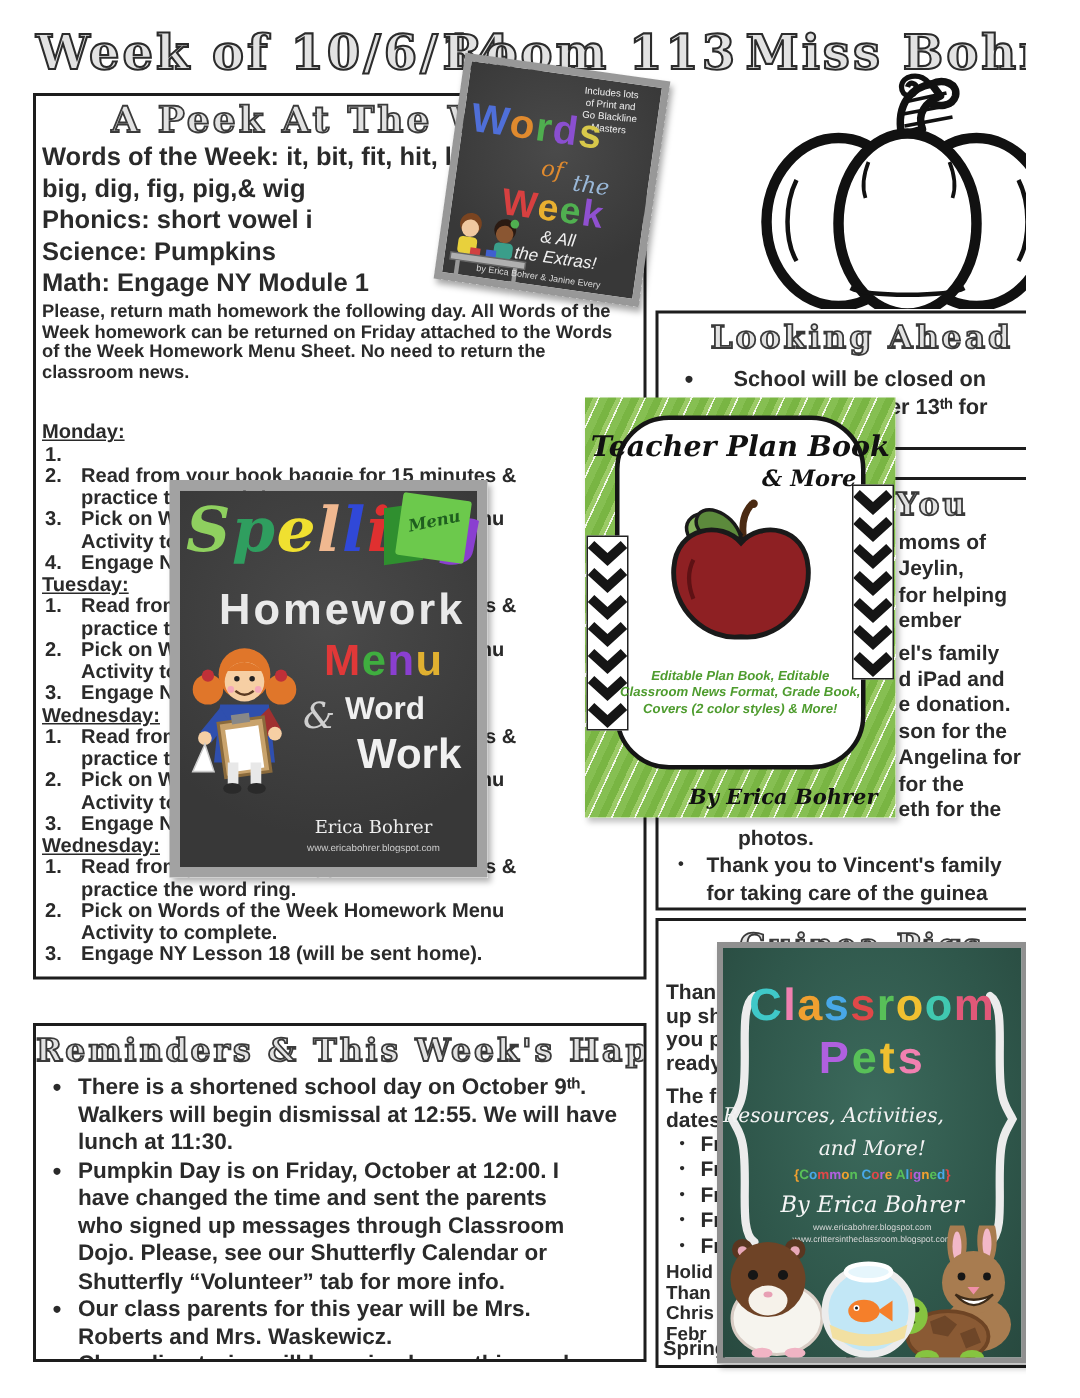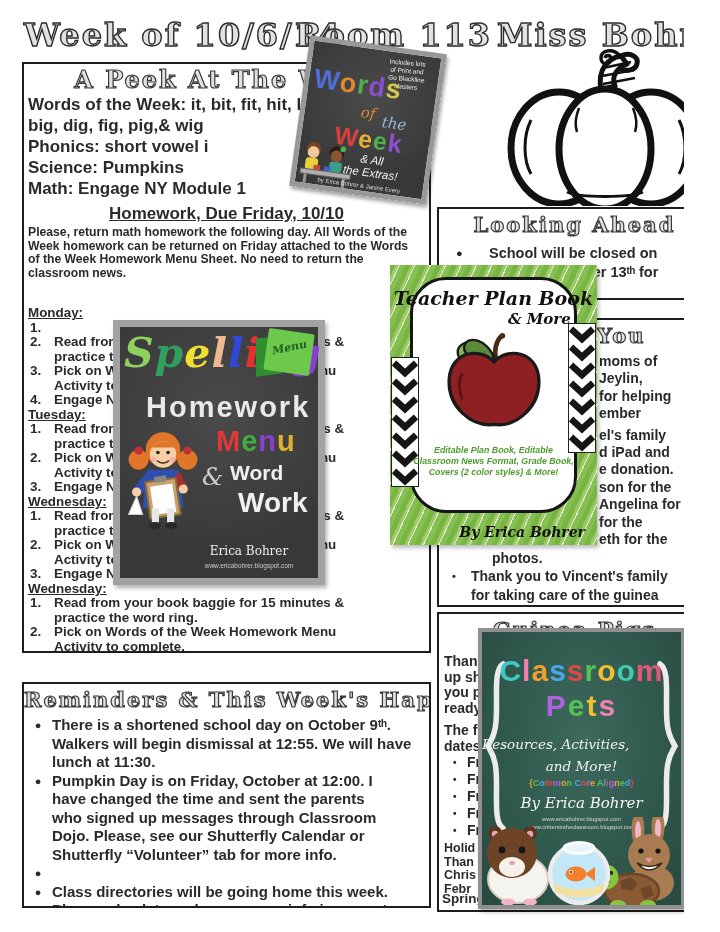--- a/index.html
+++ b/index.html
@@ -137,21 +137,20 @@
       <span class="val">short vowel i</span>
     </div>
     <div class="subj">
       <b>Science:</b>
       <span class="val">Pumpkins</span>
     </div>
     <div class="subj">
       <b>Math:</b>
       <span class="val">Engage NY Module 1</span>
     </div>
-    <div class="hw-head">Homework, Due Friday, 10/10</div>
     <div class="hw-note pre">Please, return math homework the following day.  All Words of the
 Week homework can be returned on Friday attached to the Words
 of the Week Homework Menu Sheet.  No need to return the
 classroom news.</div>
     <div id="days">
         <div class="day-h">Monday:</div>
         <div class="item">
           <span class="num">1.</span>
         </div>
         <div class="item">
@@ -228,20 +227,22 @@
         <div class="rb">
           <span class="dot">●</span>
           <span class="txt pre">Pumpkin Day is on Friday, October at 12:00.  I
 have changed the time and sent the parents
 who signed up messages through Classroom
 Dojo.  Please, see our Shutterfly Calendar or
 Shutterfly “Volunteer” tab for more info.</span>
         </div>
         <div class="rb">
           <span class="dot">●</span>
+          <span class="txt pre">Our class parents for this year will be Mrs.
+Roberts and Mrs. Waskewicz.</span>
         </div>
         <div class="rb">
           <span class="dot">●</span>
           <span class="txt pre">Class directories will be going home this week.
 Please, check to make sure your info is correct.</span>
         </div>
       </div>
   </div>
 
   <div class="box" id="looking-box">

